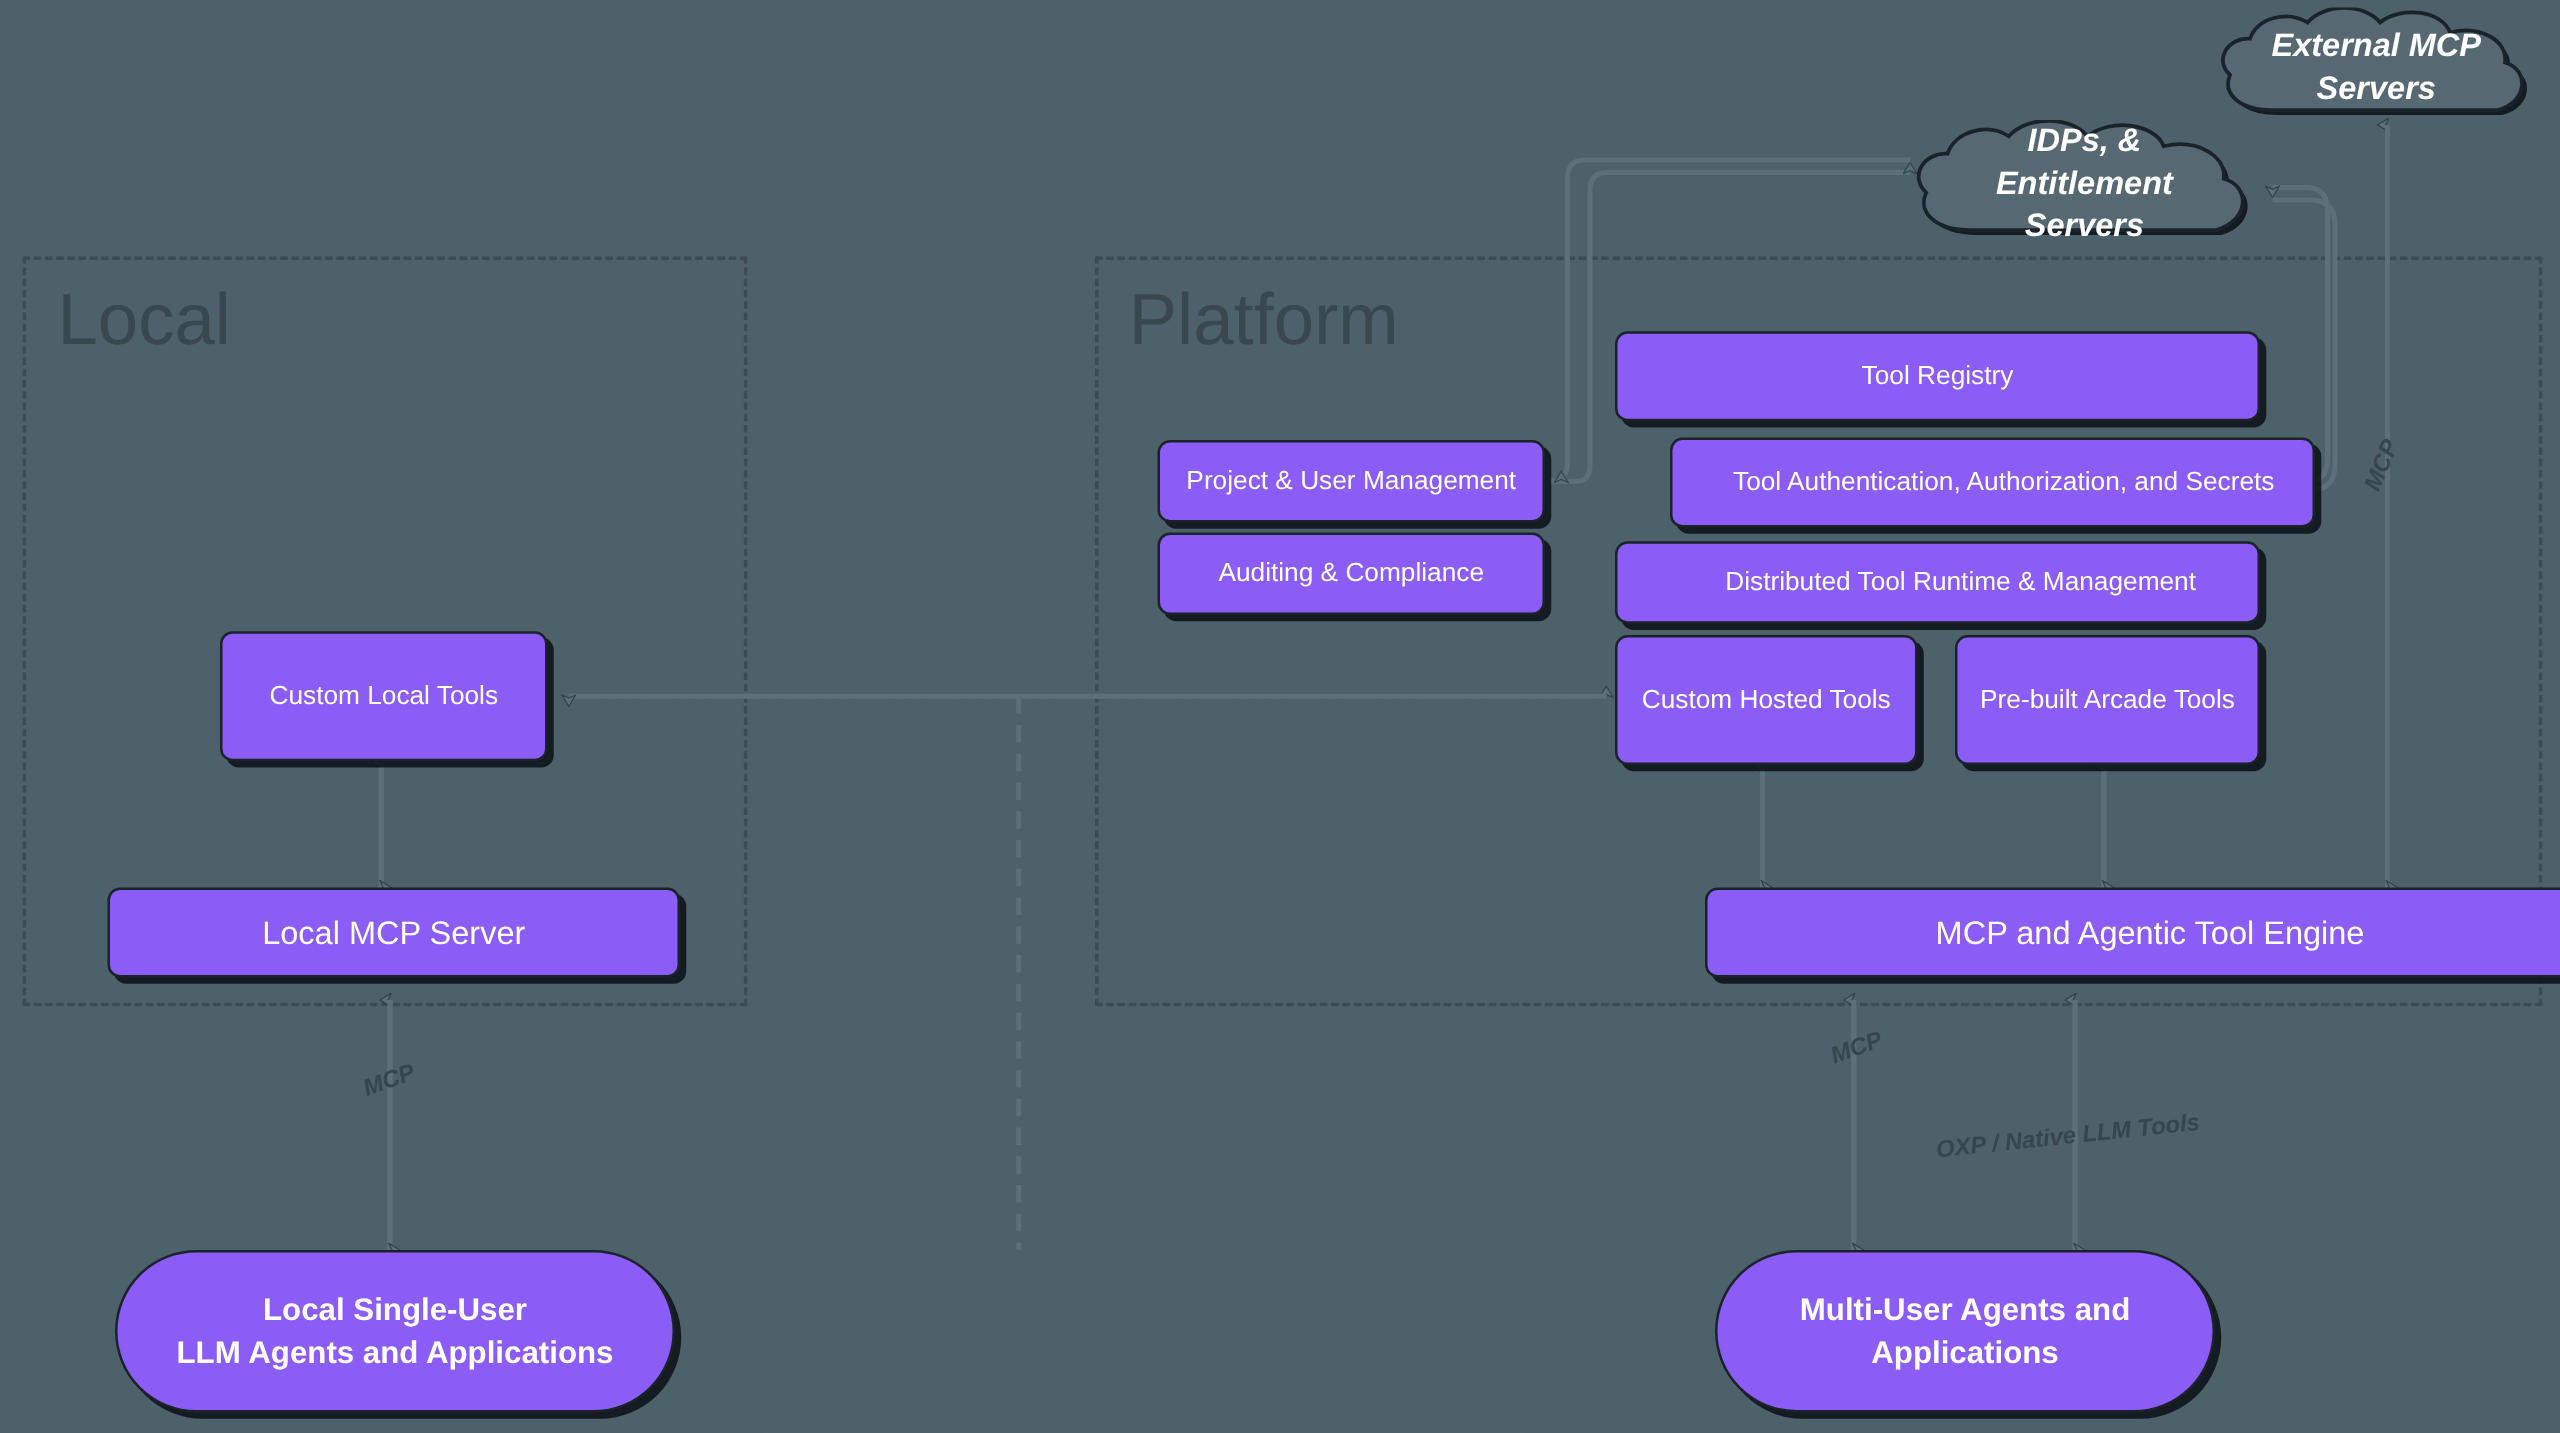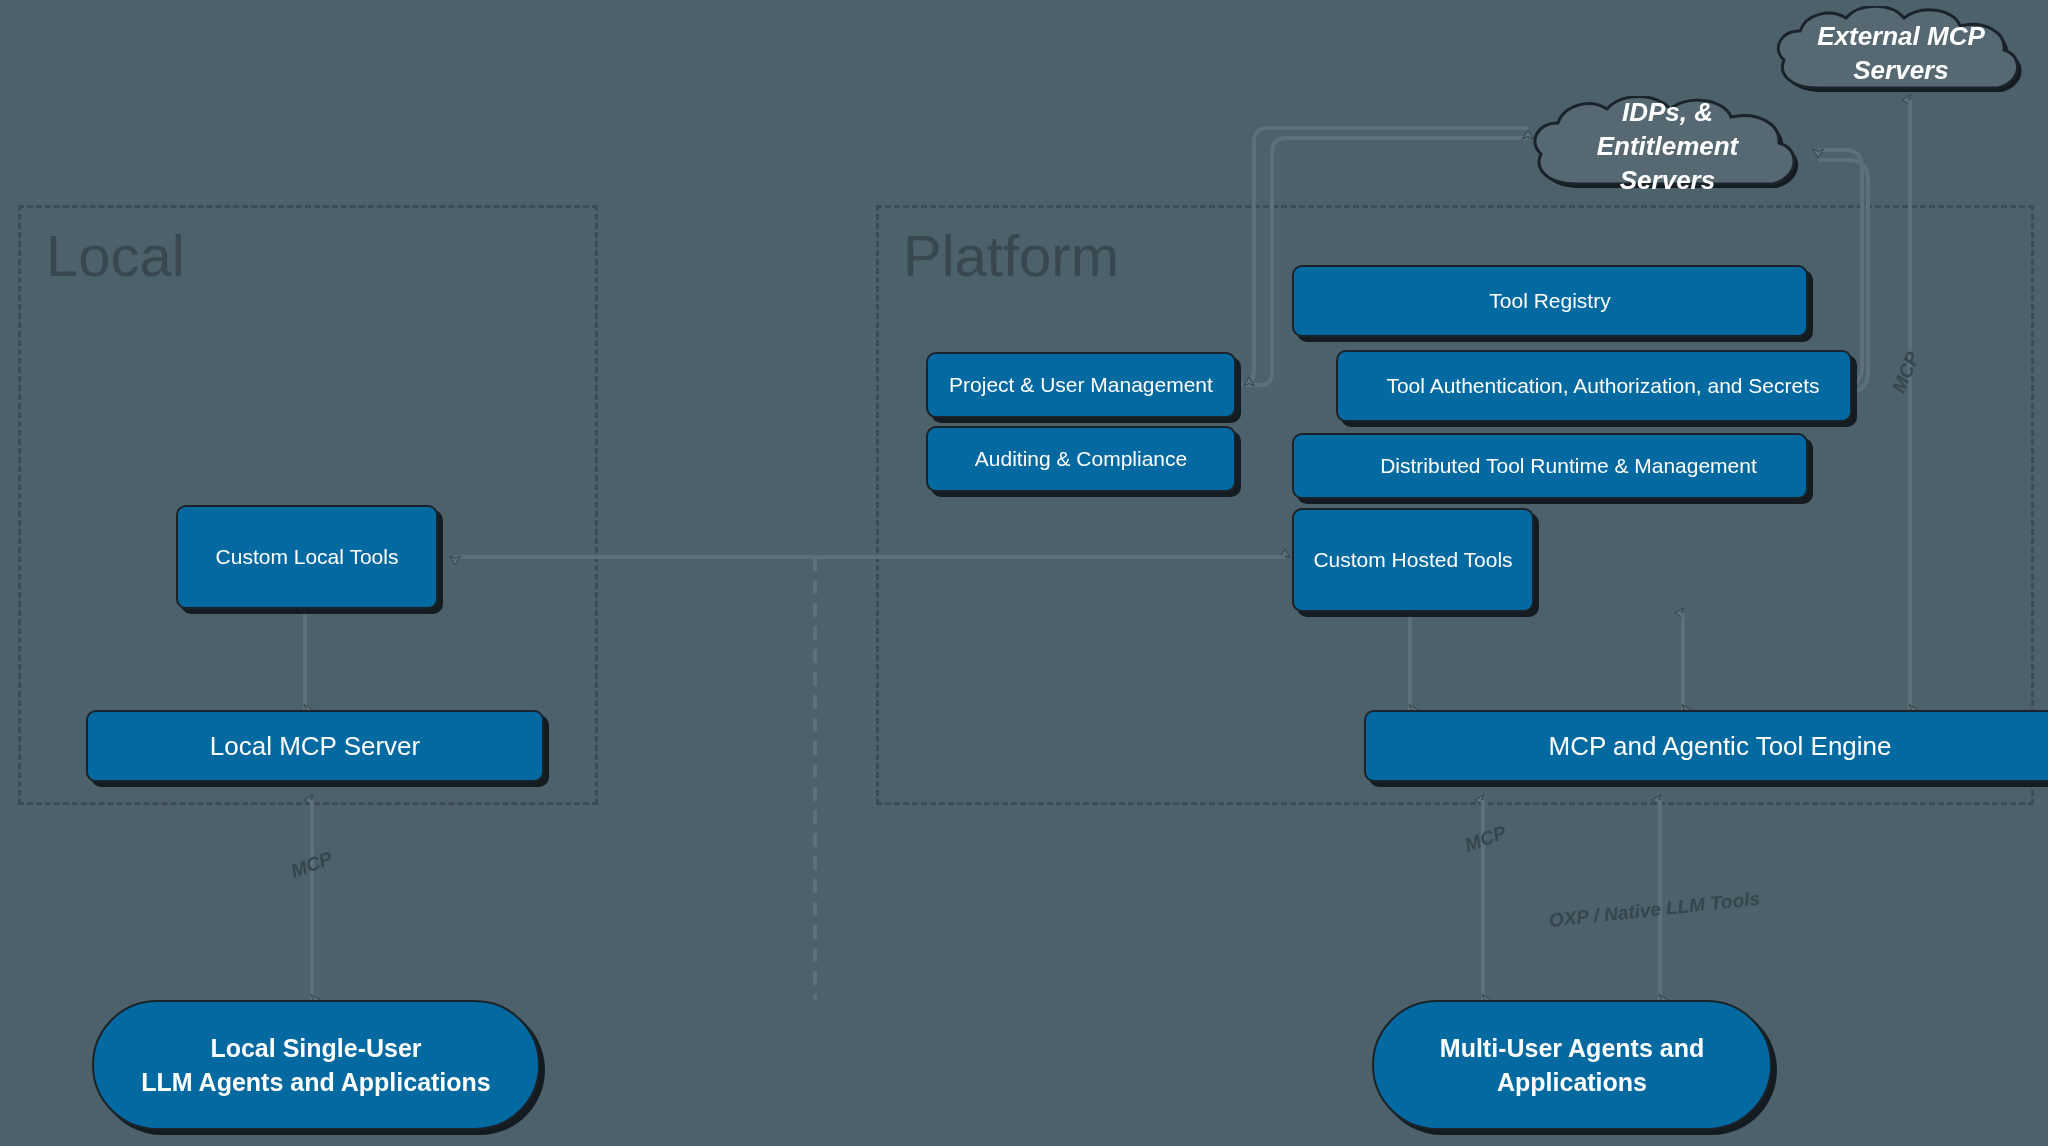--- a/index.html
+++ b/index.html
@@ -26,21 +26,21 @@
     color:#39474f;
     letter-spacing:0px;
     white-space:nowrap;
     user-select:none;
   }
 
   
   .node{
     position:absolute;
     box-sizing:border-box;
-    background:#0369a1;
+    background:#8b5cf6;
     border:2.5px solid #1b232a;
     border-radius:10px;
     box-shadow:5px 5px 0 0 rgba(12,17,21,.85);
     display:flex;
     align-items:center;
     justify-content:center;
     text-align:center;
     color:#ffffff;
     font-size:21px;
     font-weight:500;
@@ -203,20 +203,21 @@
   <div class="node" style="left:926px;top:352px;width:310px;height:66px;">Project &amp; User Management</div>
 
   <div class="node" style="left:1292px;top:265px;width:516px;height:72px;">Tool Registry</div>
 
   <div class="node" style="left:1336px;top:350px;width:516px;height:72px;padding-left:28px;">Tool Authentication, Authorization, and Secrets</div>
 
   <div class="node" style="left:1292px;top:433px;width:516px;height:66px;padding-left:47px;">Distributed Tool Runtime &amp; Management</div>
 
   <div class="node" style="left:1292px;top:508px;width:242px;height:104px;">Custom Hosted Tools</div>
 
+  <div class="node" style="left:1564px;top:508px;width:244px;height:104px;">Pre-built Arcade Tools</div>
 
   <div class="node big" style="left:1352px;top:710px;width:712px;height:72px;margin-left:12px;">MCP and Agentic Tool Engine</div>
 
   <div class="node pill" style="left:1372px;top:1000px;width:400px;height:130px;">
     <span style="white-space:pre-line;">Multi-User Agents and
 Applications</span>
   </div>
 
   <div class="edge-label" style="left:288px;top:862px;transform:rotate(-20deg);transform-origin:left top;">MCP</div>
 

